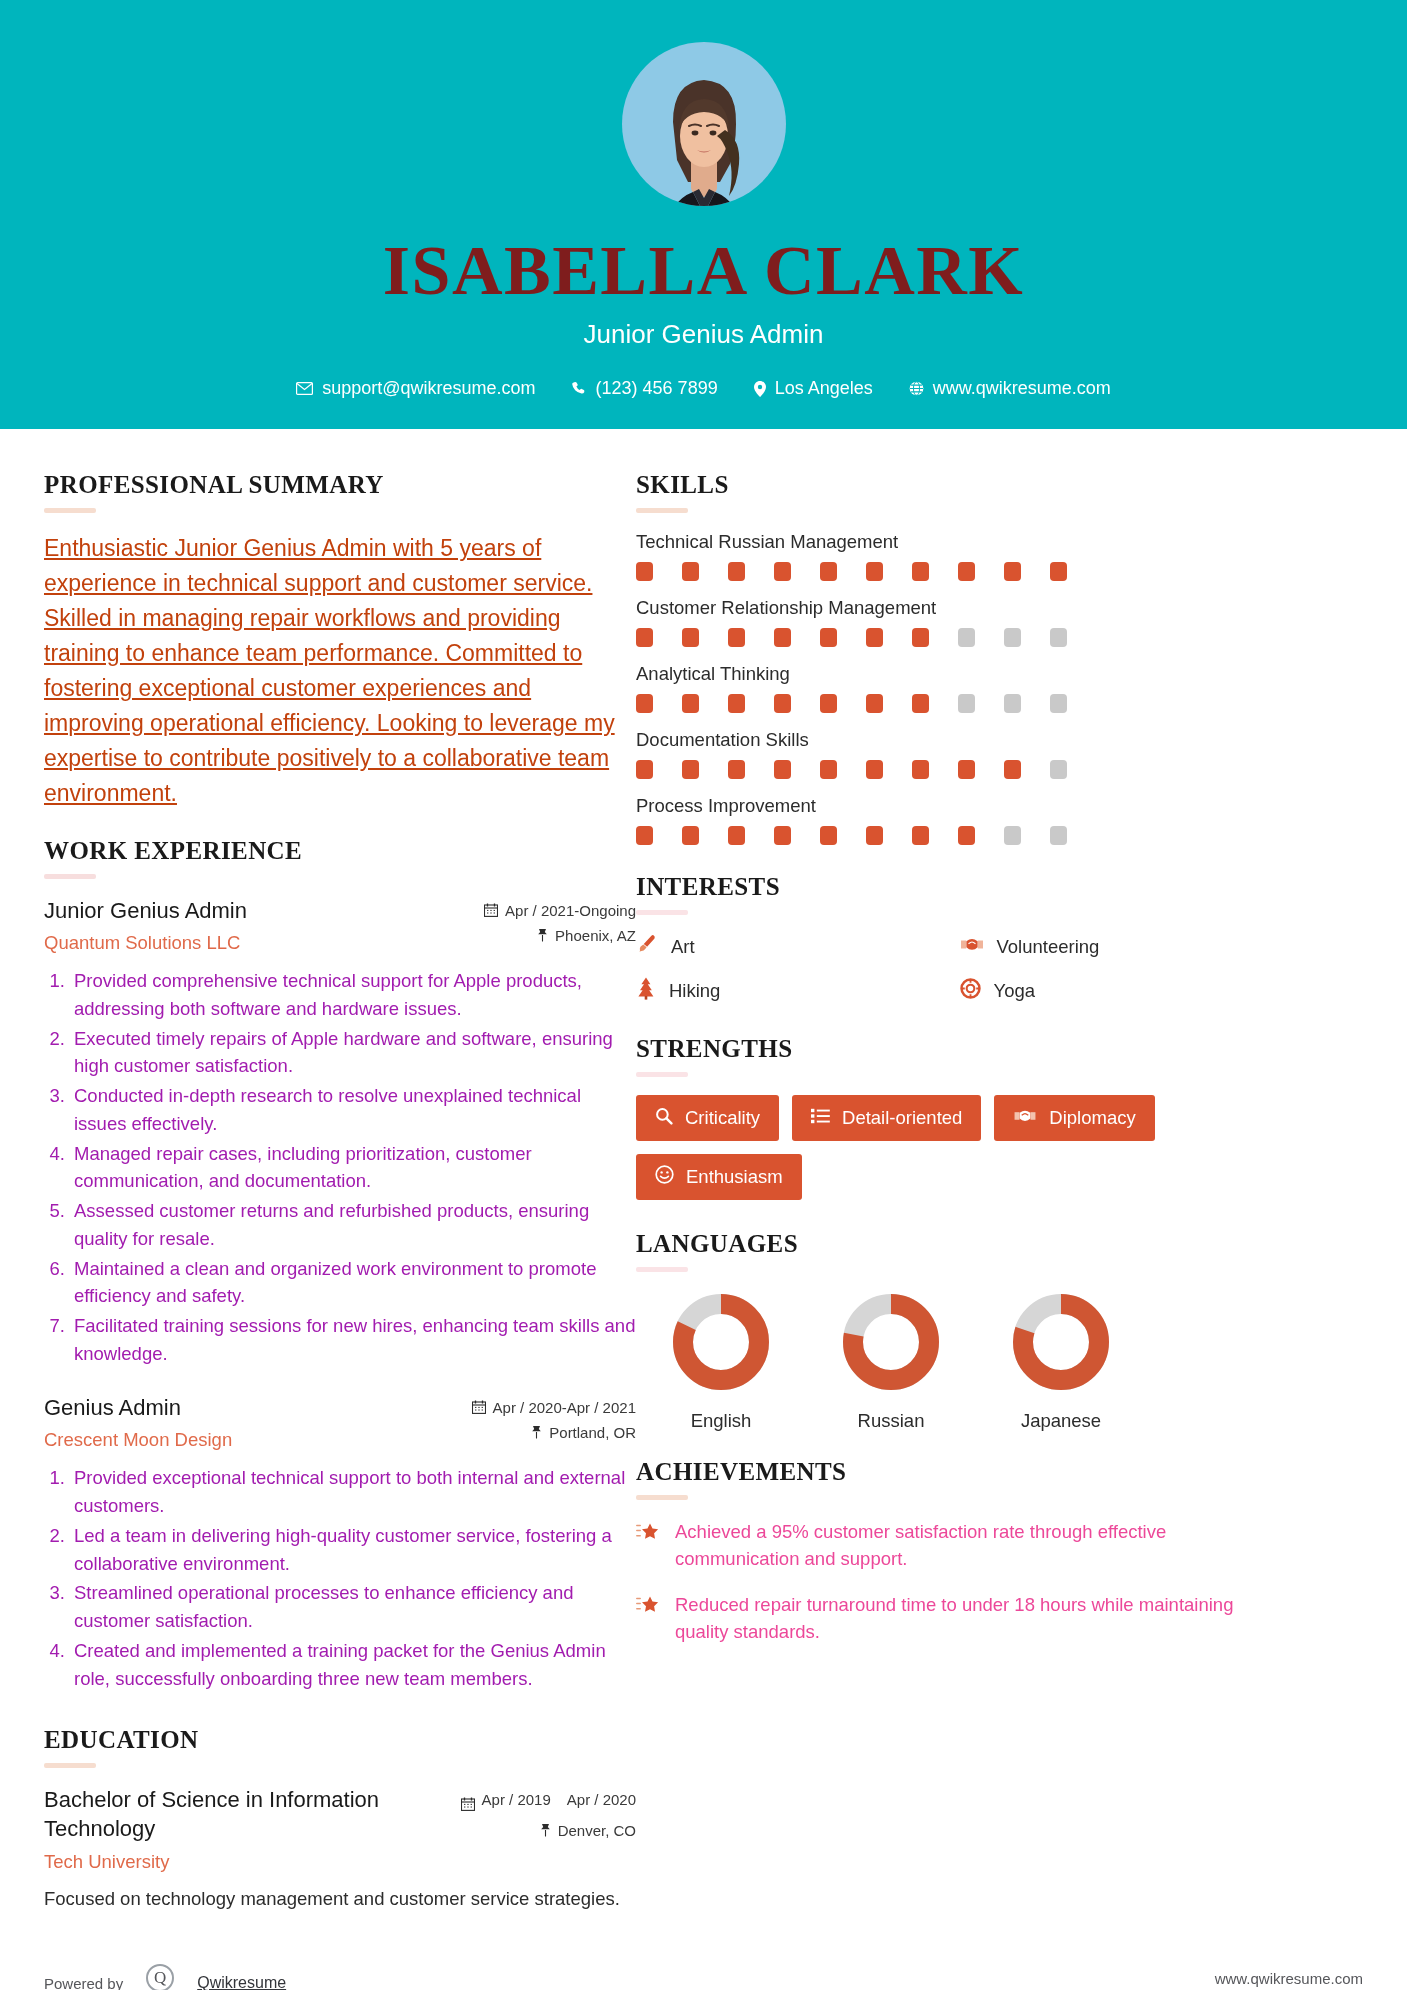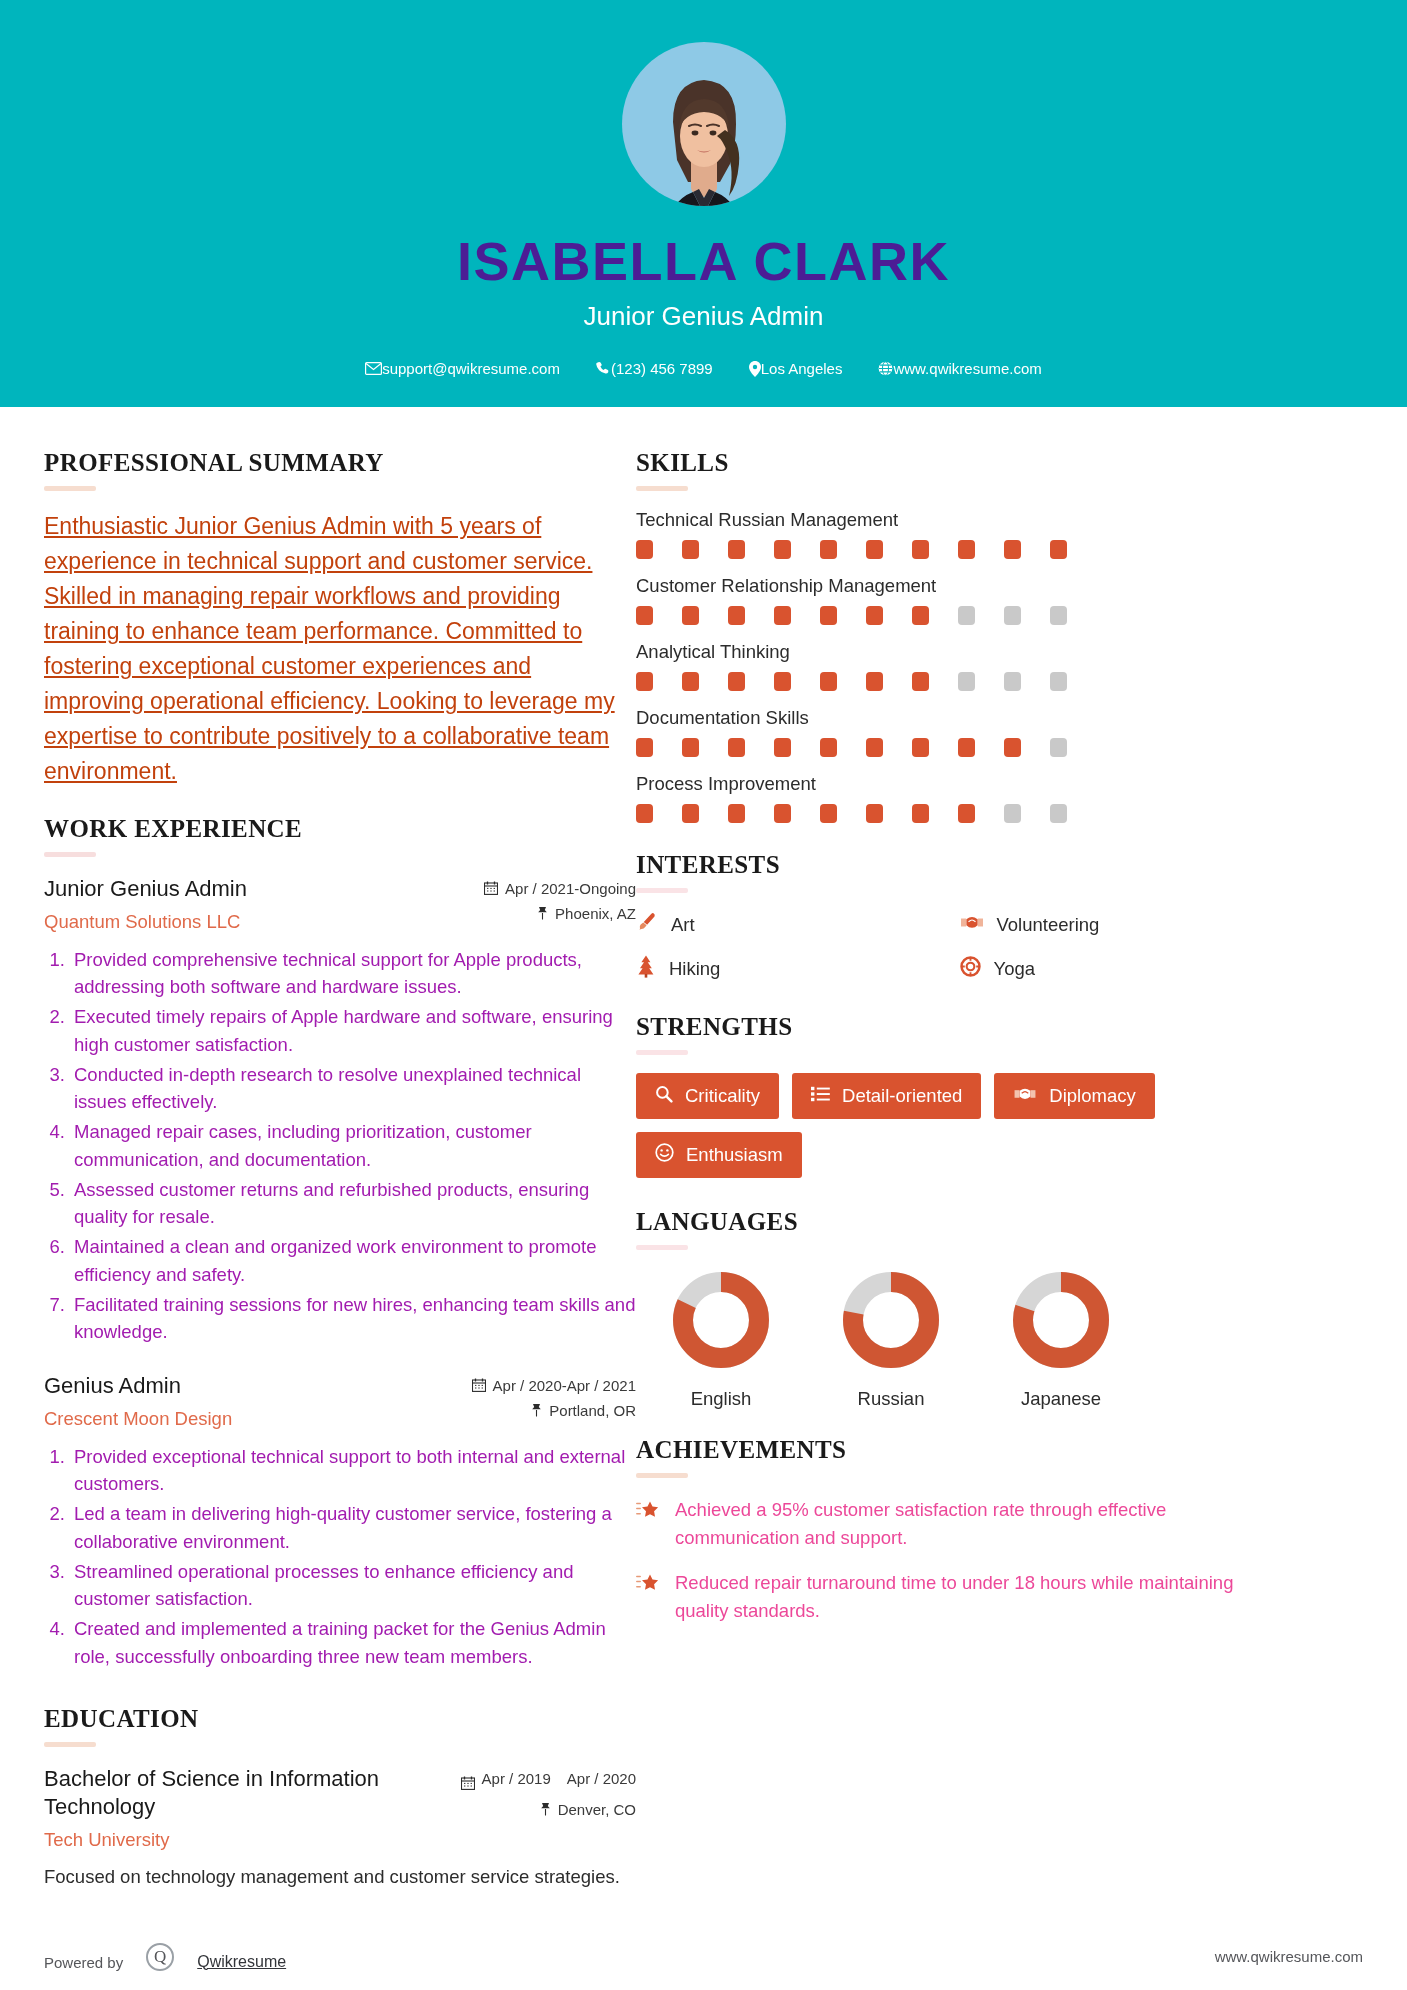--- a/index.html
+++ b/index.html
@@ -34,47 +34,48 @@
   }
   .avatar .face {
     position: absolute;
     left: 50%;
     top: 28px;
     transform: translateX(-50%);
     width: 98px;
     height: 170px;
   }
   .name {
-    font-family: Liberation Sans, sans-serif;
+    font-family: Liberation Serif, serif;
     font-weight: bold;
-    font-size: 54px;
+    font-size: 70px;
     letter-spacing: 1.5px;
-    color: #4c1d95;
+    color: #7f1d1d;
     margin-top: 26px;
     line-height: 1.1;
   }
   .subtitle {
     font-size: 26px;
     color: #ffffff;
     margin-top: 10px;
     font-weight: 400;
   }
   .contact-row {
     margin-top: 28px;
     display: flex;
     justify-content: center;
     align-items: center;
     gap: 0px;
     flex-wrap: wrap;
   }
   .contact-item {
     display: flex;
     align-items: center;
+    gap: 9px;
     color: #ffffff;
-    font-size: 15px;
+    font-size: 18px;
     padding: 0 18px;
   }
   .contact-item svg { display: block; }
 
   
   .body-wrap {
     display: flex;
     padding: 42px 44px 0 44px;
     flex: 1;
   }

